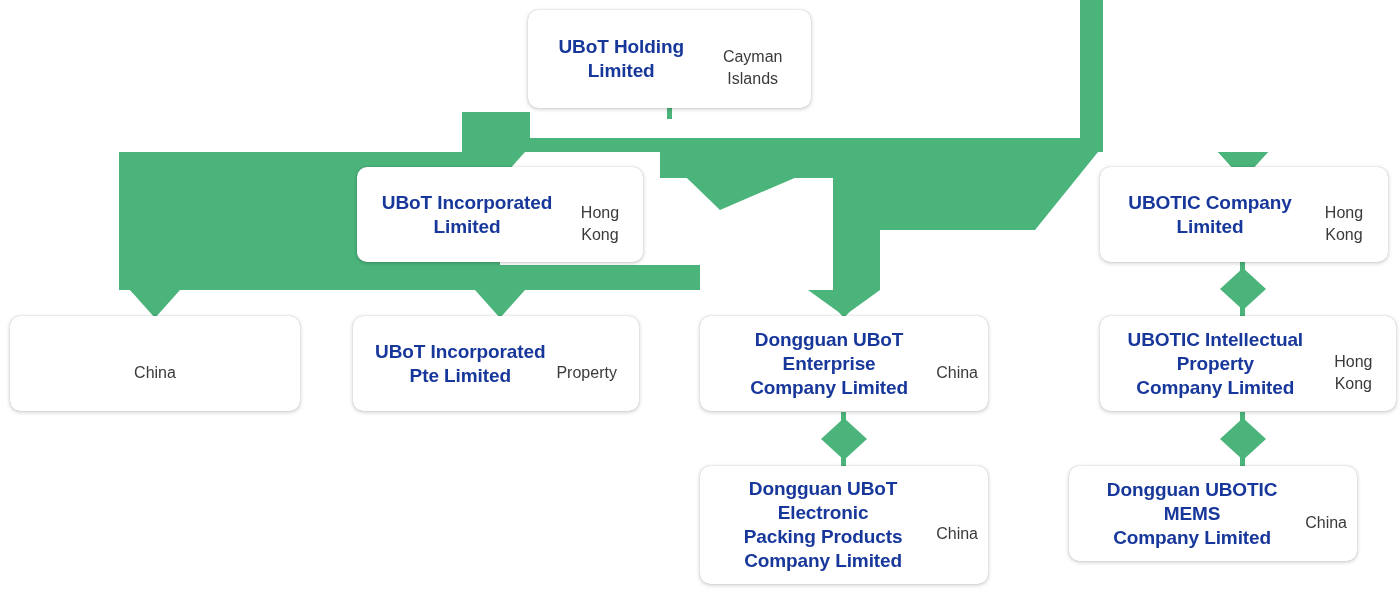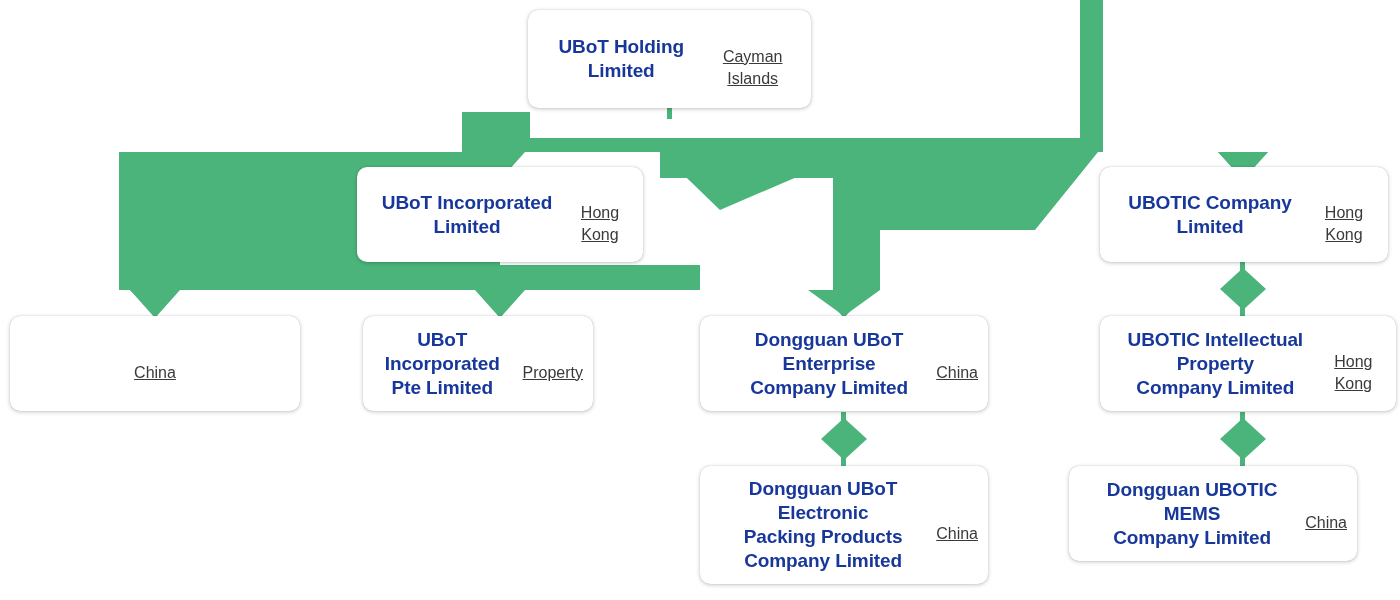--- a/index.html
+++ b/index.html
@@ -44,21 +44,20 @@
     line-height: 24px;
     letter-spacing: -0.1px;
     white-space: pre-line;
   }
   .node-sub {
     color: #3a3a3a;
     font-weight: normal;
     font-size: 16px;
     line-height: 22px;
     margin-top: 18px;
-    text-decoration: underline;
   }
 </style>
 </head>
 <body>
 
 <div id="canvas">
 
   <svg id="connectors" viewBox="0 0 1400 600">
     <g fill="#4BB47B" stroke="none">
 
@@ -146,21 +145,21 @@
 
   <div class="node" style="left:1100px; top:167px; width:288px; height:95px;">
     <div class="node-title">UBOTIC Company Limited</div>
     <div class="node-sub">Hong Kong</div>
   </div>
 
   <div class="node" style="left:10px; top:316px; width:290px; height:95px;">
     <div class="node-sub">China</div>
   </div>
 
-  <div class="node" style="left:363px; top:316px; width:230px; height:95px;gap:11px;">
+  <div class="node" style="left:353px; top:316px; width:286px; height:95px;gap:11px;">
     <div class="node-title">UBoT Incorporated
 Pte Limited</div>
     <div class="node-sub">Property</div>
   </div>
 
   <div class="node" style="left:700px; top:316px; width:288px; height:95px;padding-left:22px;">
     <div class="node-title">Dongguan UBoT Enterprise
 Company Limited</div>
     <div class="node-sub">China</div>
   </div>

